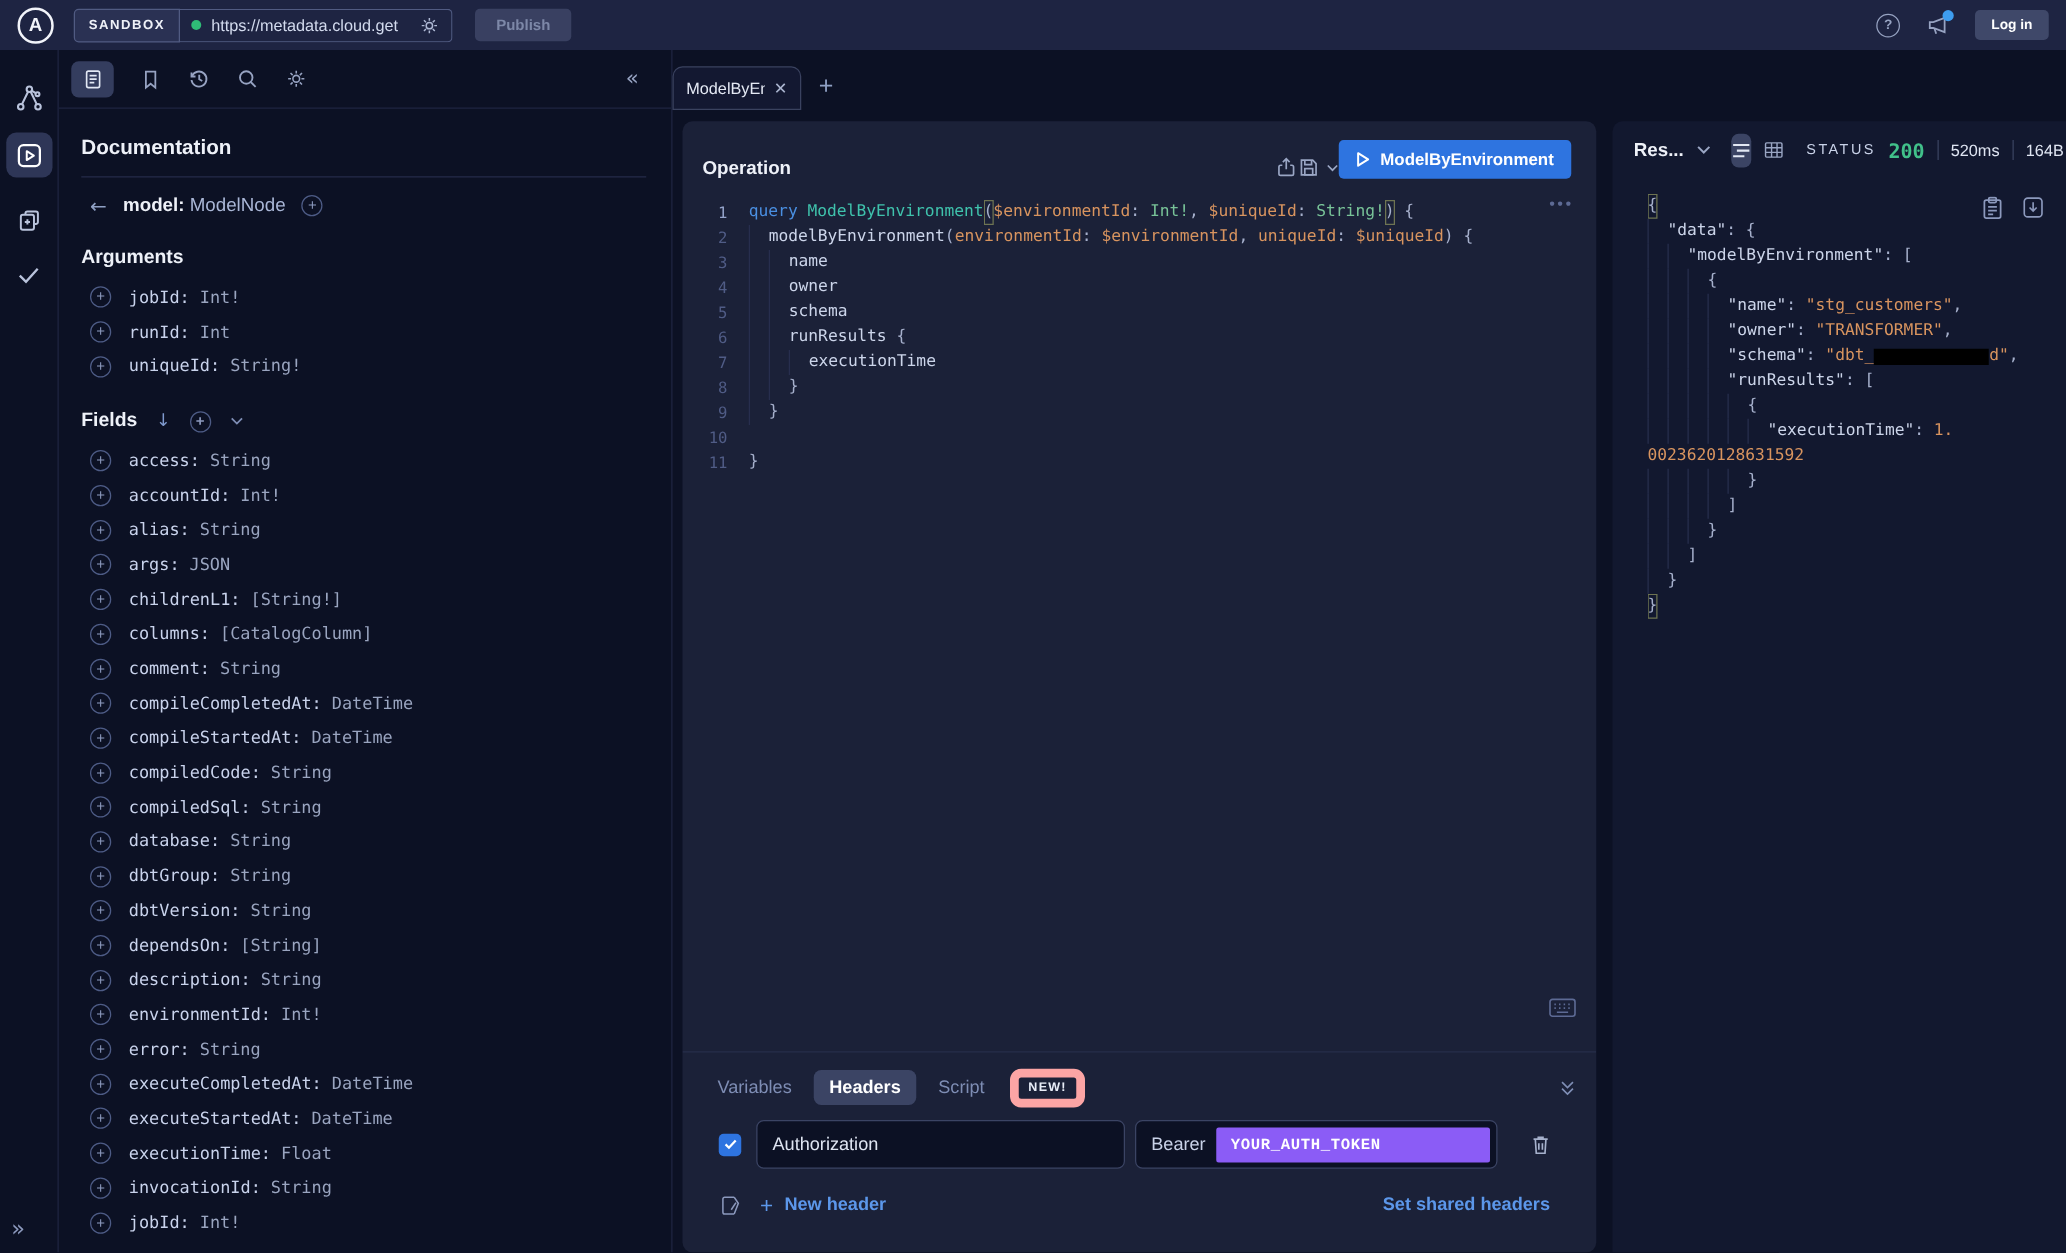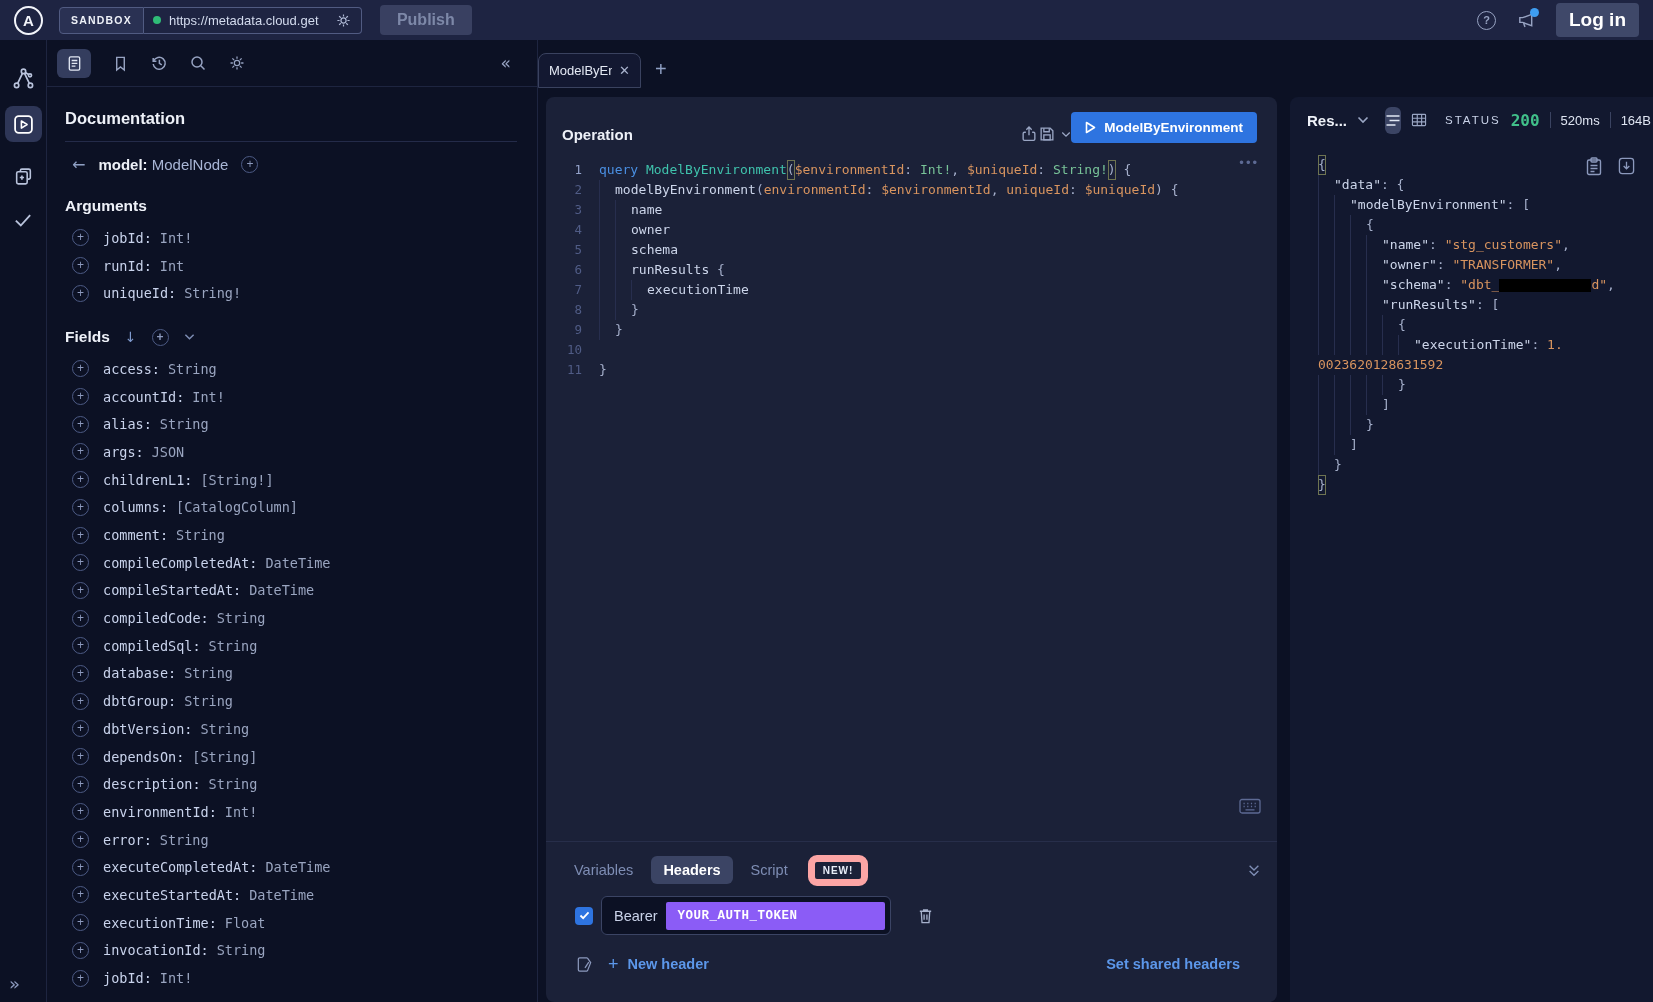--- a/index.html
+++ b/index.html
@@ -12,27 +12,27 @@
   .logo{width:29px;height:29px;border:2px solid #f2f4fa;border-radius:50%;display:flex;align-items:center;justify-content:center;
     font-weight:bold;font-size:15px;color:#f2f4fa;flex:0 0 auto}
   .urlgroup{display:flex;align-items:stretch;margin-left:6px;height:27px}
   .sandbox-chip{border:1px solid #515b82;border-radius:4px 0 0 4px;background:#2a3153;padding:0 11px;
     font-size:10.5px;font-weight:bold;letter-spacing:1.2px;color:#eef1f8;display:flex;align-items:center}
   .url-box{border:1px solid #515b82;border-left:none;border-radius:0 4px 4px 0;display:flex;align-items:center;gap:8px;
     padding:0 9px;font-size:13px;color:#d3dbee;width:218px;overflow:hidden;white-space:nowrap}
   .dot{width:8px;height:8px;border-radius:50%;background:#2fbc77;flex:0 0 auto}
   .url-text{overflow:hidden;white-space:nowrap;flex:1}
   .url-gear{color:#aeb8d4;flex:0 0 auto}
-  .publish{background:#394061;color:#7d88a8;font-weight:bold;font-size:16px;padding:6px 17px;border-radius:4px;margin-left:8px}
+  .publish{background:#394061;color:#7d88a8;font-weight:bold;font-size:12px;padding:6px 17px;border-radius:4px;margin-left:8px}
   .top-right{margin-left:auto;display:flex;align-items:center;gap:20px}
   .qicon{width:19px;height:19px;border:1.5px solid #97a3c2;border-radius:50%;color:#97a3c2;
     font-size:11px;font-weight:bold;display:flex;align-items:center;justify-content:center}
   .mega{position:relative;color:#97a3c2}
   .mega-dot{position:absolute;top:-3px;right:-3px;width:9px;height:9px;border-radius:50%;background:#3e9df0}
-  .login{background:#3f4869;padding:6px 13px;border-radius:4px;font-weight:bold;font-size:19px;color:#fff}
+  .login{background:#3f4869;padding:6px 13px;border-radius:4px;font-weight:bold;font-size:11px;color:#fff}
 
   
   .app{display:flex;height:962px}
   .rail{width:47px;border-right:1px solid #1e2540;display:flex;flex-direction:column;align-items:center;padding-top:20px;position:relative;flex:0 0 auto}
   .rail-item{width:37px;height:36px;display:flex;align-items:center;justify-content:center;border-radius:8px;color:#b9c3dc}
   .rail-item.active{background:#2e3657;color:#fff}
   .rail-expand{position:absolute;bottom:8px;left:9px;color:#8c99bd;font-size:18px;font-family:"DejaVu Sans",sans-serif}
 
   
   .docs{width:491px;border-right:1px solid #1e2540;display:flex;flex-direction:column;flex:0 0 auto;overflow:hidden}
@@ -547,20 +547,21 @@
                 <path d="M3 1.5 l5 5 5-5 M3 7.5 l5 5 5-5"></path>
               </svg>
           </div>
         </div>
         <div class="header-row">
           <div class="cbx">
             <svg width="11" height="9" viewBox="0 0 12 10" fill="none" stroke="#fff" stroke-width="2">
                 <path d="M1.5 5 l3 3 L10.5 1.5"></path>
               </svg>
           </div>
+          <div class="hname">Authorization</div>
           <div class="hval">
             <span class="bearer">Bearer</span>
             <span class="token">YOUR_AUTH_TOKEN</span>
           </div>
           <div class="trash">
             <svg width="17" height="18" viewBox="0 0 18 19" fill="none" stroke="currentColor" stroke-width="1.4">
               <path d="M3 4.5 h12 M7 4.5 V3 h4 v1.5"></path>
                 <path d="M4.5 4.5 l.8 12 h7.4 l.8 -12"></path>
                 <path d="M7.5 8 v5.5 M10.5 8 v5.5"></path>
             </svg>

